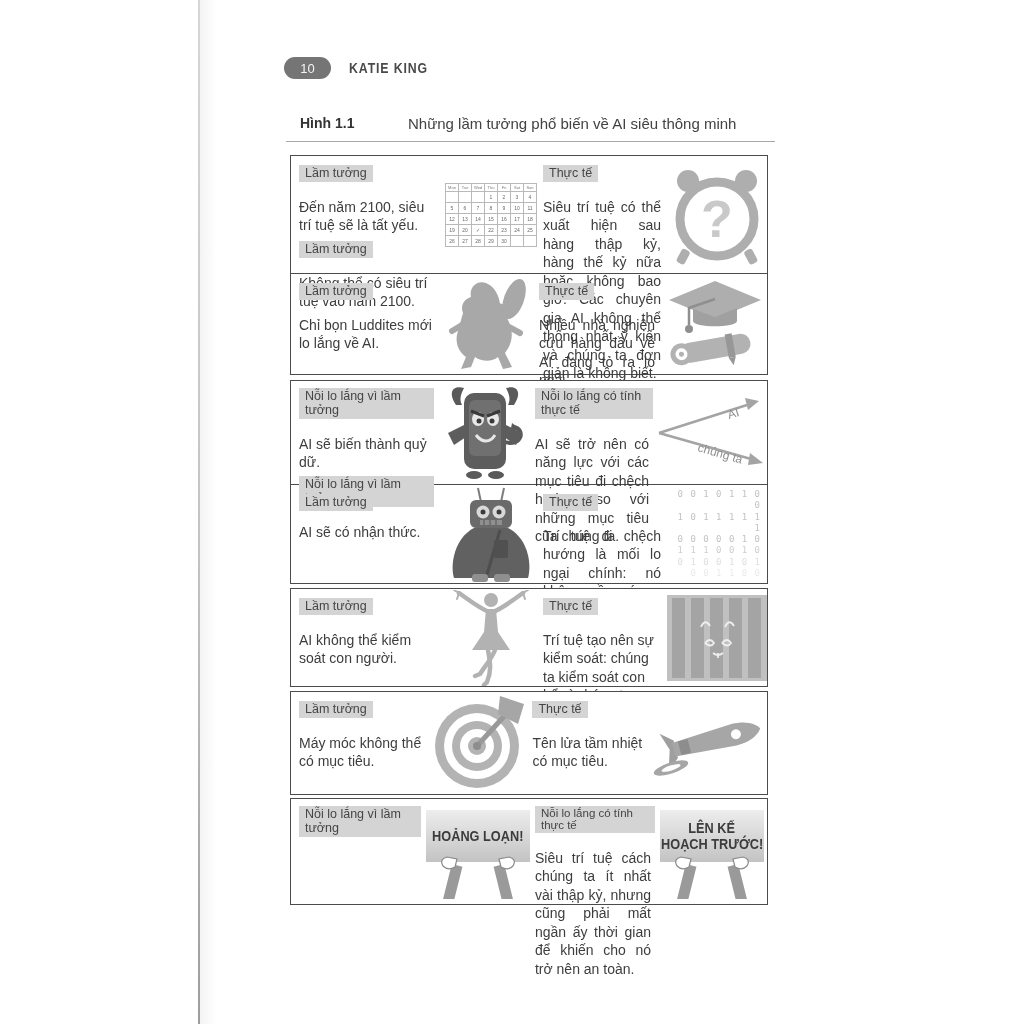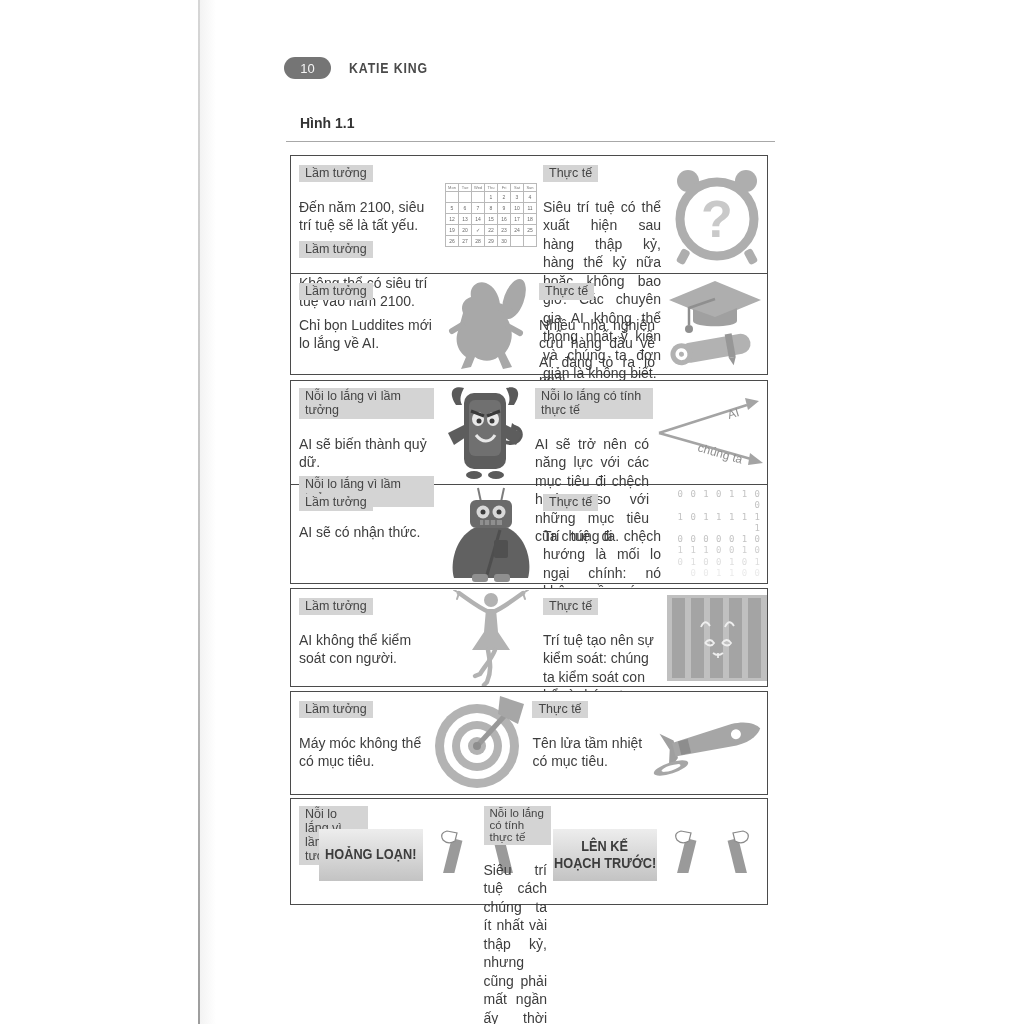--- a/index.html
+++ b/index.html
@@ -53,41 +53,42 @@
   table.cal { border:1px solid #8a8a8a; }
 
   
   .binary { font-family:"DejaVu Sans Mono", monospace; font-size:9px; color:#c3c3c3;
             letter-spacing:1px; line-height:1.25; text-align:right; padding:4px 6px 0 0;
             align-self:flex-start; width:100%; }
   .binary div:nth-child(4){ opacity:.8; } .binary div:nth-child(5){ opacity:.55; }
   .binary div:nth-child(6){ opacity:.35; }
 
   
-  .signwrap { display:flex; align-items:center; padding-top:6px; }
+  .signwrap { display:flex; flex-direction:column; align-items:center; padding-top:6px; }
   .signboard { width:104px; min-height:52px; background:linear-gradient(180deg,#ededed 0%,#d6d6d6 55%,#c3c3c3 100%);
                display:flex; flex-direction:column; align-items:center; justify-content:center;
                color:#3c3c3c; font-weight:bold; font-size:15px; line-height:1.08; }
   .signboard span { display:block; transform:scaleX(.85); white-space:nowrap; }
   .arms { margin-top:-7px; }
   svg { display:block; }
 </style>
 </head>
 <body>
 
 <div class="page">
   <div class="spine-line"></div>
   <div class="spine-shade"></div>
 
   <div class="pagenum-pill">
     <span>10</span>
   </div>
   <div class="running-head">KATIE KING</div>
 
   <div class="fig-label">Hình 1.1</div>
+  <div class="fig-title">Những lầm tưởng phổ biến về AI siêu thông minh</div>
   <div class="fig-rule"></div>
 
   <div class="tbox" id="boxA">
     <div class="trow split" style="height:118px;">
       <div class="c-left">
         <span class="badge">Lầm tưởng</span>
         <div class="btxt">Đến năm 2100, siêu trí tuệ sẽ là tất yếu.</div>
         <span class="badge">Lầm tưởng</span>
         <div class="btxt">Không thể có siêu trí tuệ vào năm 2100.</div>
       </div>

